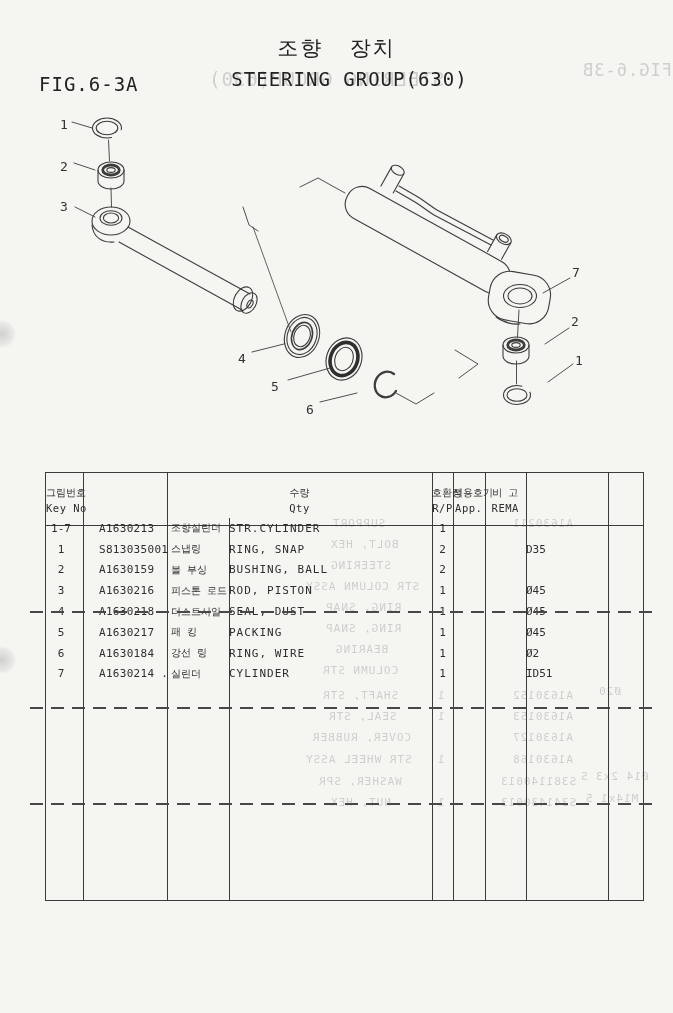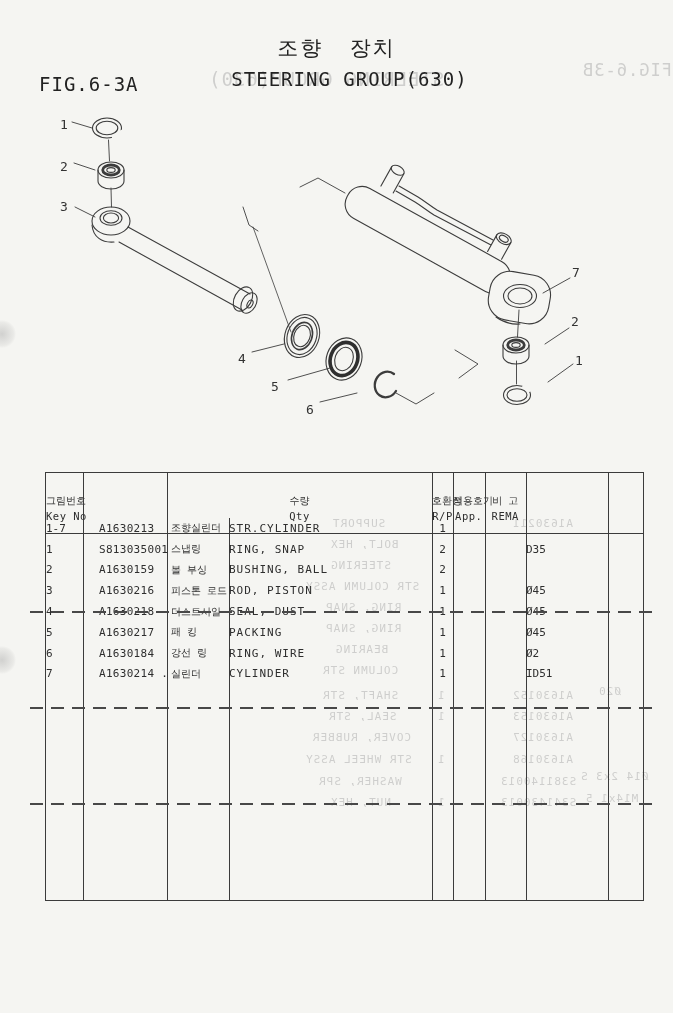--- a/index.html
+++ b/index.html
@@ -14,31 +14,31 @@
   .title-en { position:absolute; left:0; right:0; top:68px; text-align:center;
     font-size:19px; letter-spacing:1px; transform:translateX(13px); color:#222; }
   .fig-label { position:absolute; left:39px; top:73px; font-size:19px; letter-spacing:1px; color:#222; }
 
   svg.diagram { position:absolute; left:0; top:0; }
   svg.diagram * { vector-effect:none; }
   .callout-num { font-family:"DejaVu Sans Mono","Liberation Mono",monospace; font-size:13px; fill:#333; }
 
   .ptable { position:absolute; left:45px; top:472px; width:597px; height:427px;
     border:1.6px solid #3b3b3b; }
-  .thead { position:absolute; top:16px; left:0; width:597px; height:45px;
+  .thead { position:absolute; top:8px; left:0; width:597px; height:45px;
     border-bottom:1.4px solid #3b3b3b; box-sizing:border-box;
     display:grid; grid-template-columns:37px 84px 265px 21px 31.5px 41.5px 82px 35px; }
   .hcell { text-align:center; padding-top:5px; font-size:10px; line-height:1.45;
     overflow:visible; white-space:nowrap; }
   .hcell .en { font-size:10.5px; letter-spacing:0.5px; }
   .vline { position:absolute; width:1.2px; top:0; bottom:0; background:#3b3b3b; }
   .tbody { position:absolute; top:45px; left:0; width:597px; }
   .prow { display:grid; grid-template-columns:37px 84px 62px 203px 21px 31.5px 41.5px 82px 35px;
     height:20.8px; align-items:center; font-size:11px; white-space:nowrap; }
-  .c-key { text-align:left; padding-right:7px; }
+  .c-key { text-align:center; padding-right:7px; }
   .c-pno { padding-left:16px; letter-spacing:0.3px; }
   .c-kr  { padding-left:4px; font-size:10px; overflow:hidden; }
   .c-en  { letter-spacing:1px; }
   .c-qty { text-align:center; }
   .c-desc{ }
 
   .dashline { position:absolute; left:30px; width:627px; height:1.7px;
     background:repeating-linear-gradient(90deg,#484848 0,#484848 13px,transparent 13px,transparent 21px); }
 
   .pageno { position:absolute; left:0; right:0; top:910px; text-align:center;

